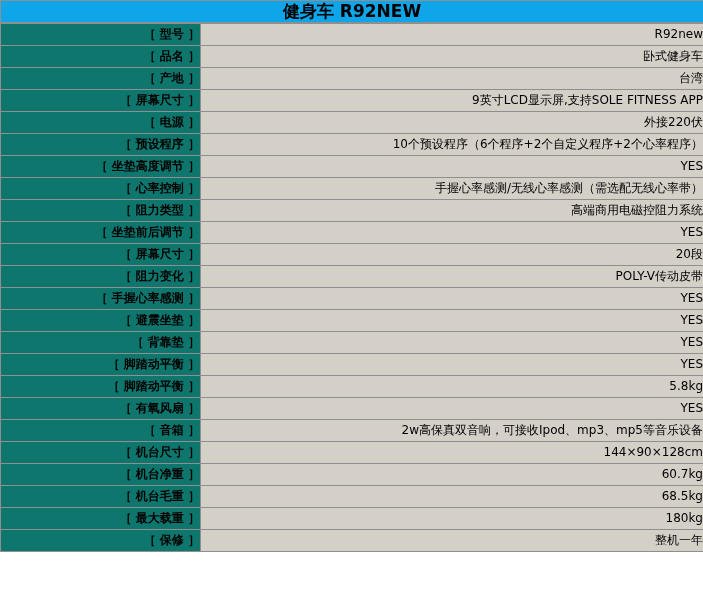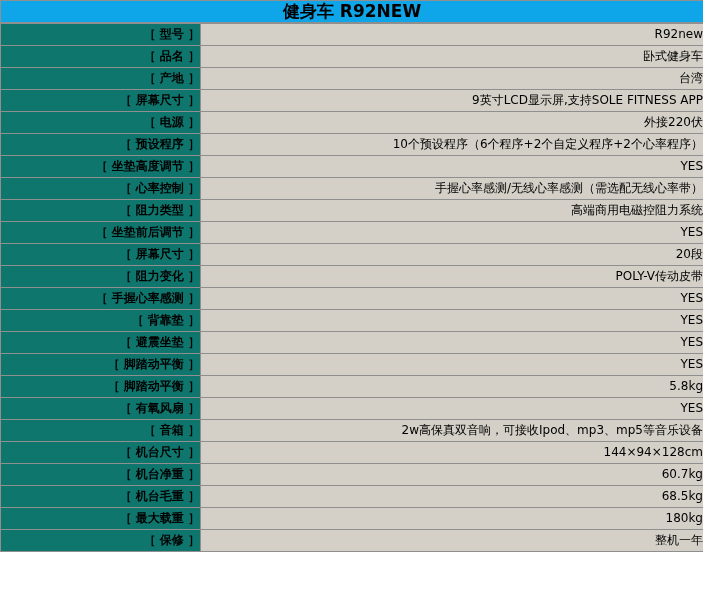--- a/index.html
+++ b/index.html
@@ -118,46 +118,46 @@
       </tr>
       <tr>
         <td class="label-cell">［ 阻力变化 ］</td>
         <td class="value-cell">POLY-V传动皮带</td>
       </tr>
       <tr>
         <td class="label-cell">［ 手握心率感测 ］</td>
         <td class="value-cell">YES</td>
       </tr>
       <tr>
-        <td class="label-cell">［ 背靠垫 ］</td>
+        <td class="label-cell">［ 避震坐垫 ］</td>
         <td class="value-cell">YES</td>
       </tr>
       <tr>
-        <td class="label-cell">［ 避震坐垫 ］</td>
+        <td class="label-cell">［ 背靠垫 ］</td>
         <td class="value-cell">YES</td>
       </tr>
       <tr>
         <td class="label-cell">［ 脚踏动平衡 ］</td>
         <td class="value-cell">YES</td>
       </tr>
       <tr>
         <td class="label-cell">［ 脚踏动平衡 ］</td>
         <td class="value-cell">5.8kg</td>
       </tr>
       <tr>
         <td class="label-cell">［ 有氧风扇 ］</td>
         <td class="value-cell">YES</td>
       </tr>
       <tr>
         <td class="label-cell">［ 音箱 ］</td>
         <td class="value-cell">2w高保真双音响，可接收Ipod、mp3、mp5等音乐设备</td>
       </tr>
       <tr>
         <td class="label-cell">［ 机台尺寸 ］</td>
-        <td class="value-cell">144×94×128cm</td>
+        <td class="value-cell">144×90×128cm</td>
       </tr>
       <tr>
         <td class="label-cell">［ 机台净重 ］</td>
         <td class="value-cell">60.7kg</td>
       </tr>
       <tr>
         <td class="label-cell">［ 机台毛重 ］</td>
         <td class="value-cell">68.5kg</td>
       </tr>
       <tr>

